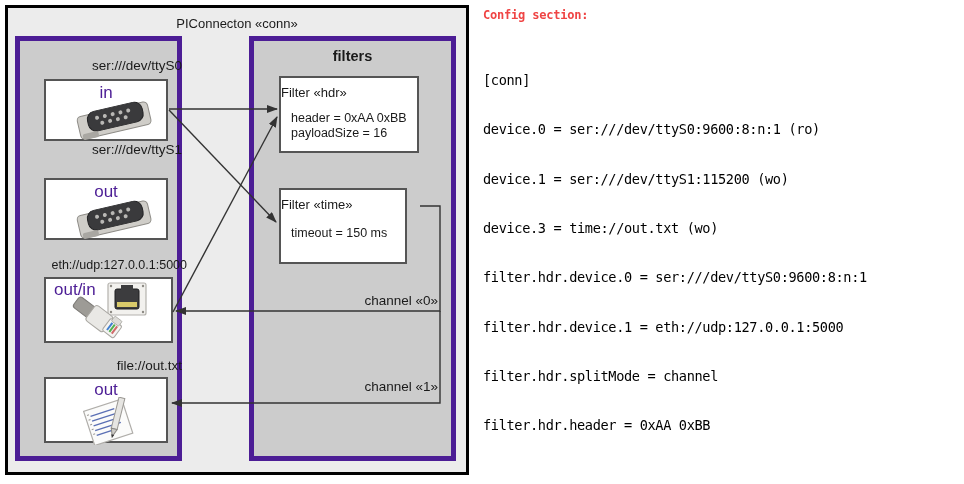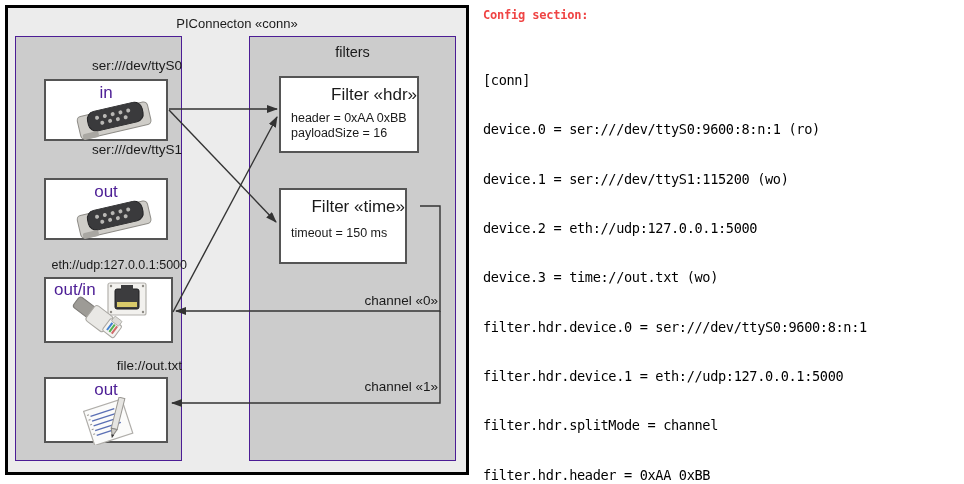--- a/index.html
+++ b/index.html
@@ -6,40 +6,40 @@
   body{width:964px;height:484px;overflow:hidden;
        font-family:"Liberation Sans","DejaVu Sans",sans-serif;}
   .root{position:relative;width:964px;height:484px;}
 
   
   .outer-frame{position:absolute;left:5px;top:5px;width:464px;height:470px;
       background:#ececec;border:3px solid #000;box-sizing:border-box;}
   .outer-title{position:absolute;left:0;top:8px;width:100%;text-align:center;
       font-size:13px;color:#1a1a1a;}
 
-  .panel{position:absolute;background:#cccccc;border:1px solid #4c1d95;
-      box-sizing:border-box;}
+  .panel{position:absolute;background:#cccccc;border:5px solid #4c1d95;
+      box-sizing:border-box;font-weight:bold;}
   .panel-devices{left:15px;top:36px;width:167px;height:425px;}
   .panel-filters{left:249px;top:36px;width:207px;height:425px;}
   .panel-title{position:absolute;left:0;top:7px;width:100%;text-align:center;
       font-size:14.5px;color:#1a1a1a;}
 
   .dev-group{position:absolute;left:0;width:100%;}
   .dev-label{position:absolute;left:0;width:100%;text-align:right;
       font-size:13.5px;color:#1a1a1a;white-space:nowrap;}
   .dev-box{position:absolute;background:#fff;border:2px solid #555;
       box-sizing:border-box;}
   .dev-io{position:absolute;font-size:17px;color:#4c1d95;white-space:nowrap;}
   .dev-io.center{left:0;width:100%;text-align:center;}
   .dev-io.left{left:8px;}
 
   .filter-box{position:absolute;background:#fff;border:2px solid #555;
       box-sizing:border-box;}
-  .filter-title{position:absolute;left:0;top:7px;width:100%;text-align:right;
-      font-size:17px;color:#1a1a1a;}
+  .filter-title{position:absolute;left:0;top:7px;width:100%;text-align:left;
+      font-size:13px;color:#1a1a1a;}
   .filter-props{position:absolute;left:10px;font-size:12.5px;color:#1a1a1a;
       line-height:15px;white-space:nowrap;}
 
   .chan-label{position:absolute;font-size:13.5px;color:#1a1a1a;
       text-align:right;white-space:nowrap;}
 
   svg.lines{position:absolute;left:0;top:0;width:964px;height:484px;
       pointer-events:none;}
 
   
@@ -217,21 +217,20 @@
       <path d="M440,311 L440,403 L172,403" marker-end="url(#ah)"></path>
     </g>
   </svg>
 
   <div class="cfg">
     <div class="cfg-head">Config section:</div>
     <div class="cfg-body">
       <div>[conn]</div>
       <div>device.0 = ser:///dev/ttyS0:9600:8:n:1 (ro)</div>
       <div>device.1 = ser:///dev/ttyS1:115200 (wo)</div>
-      <div>device.2 = eth://udp:127.0.0.1:5000</div>
       <div>device.3 = time://out.txt (wo)</div>
       <div>filter.hdr.device.0 = ser:///dev/ttyS0:9600:8:n:1</div>
       <div>filter.hdr.device.1 = eth://udp:127.0.0.1:5000</div>
       <div>filter.hdr.splitMode = channel</div>
       <div>filter.hdr.header = 0xAA 0xBB</div>
       
       
       
       
       

